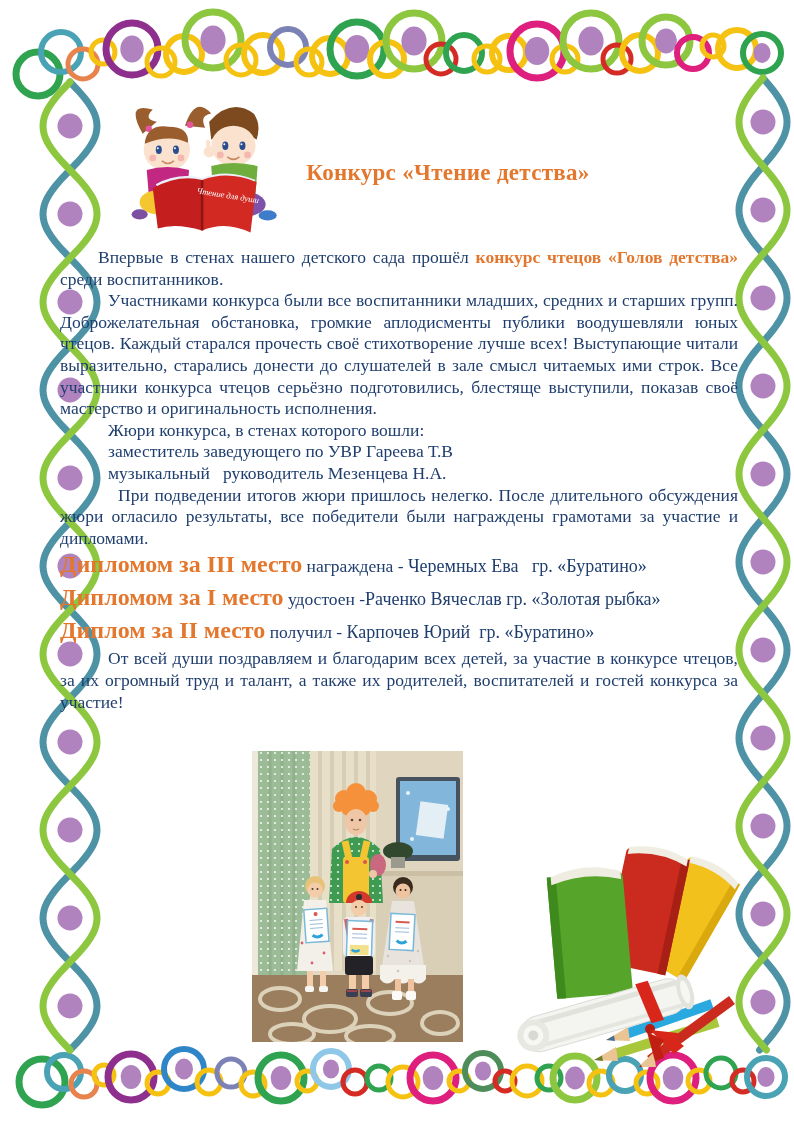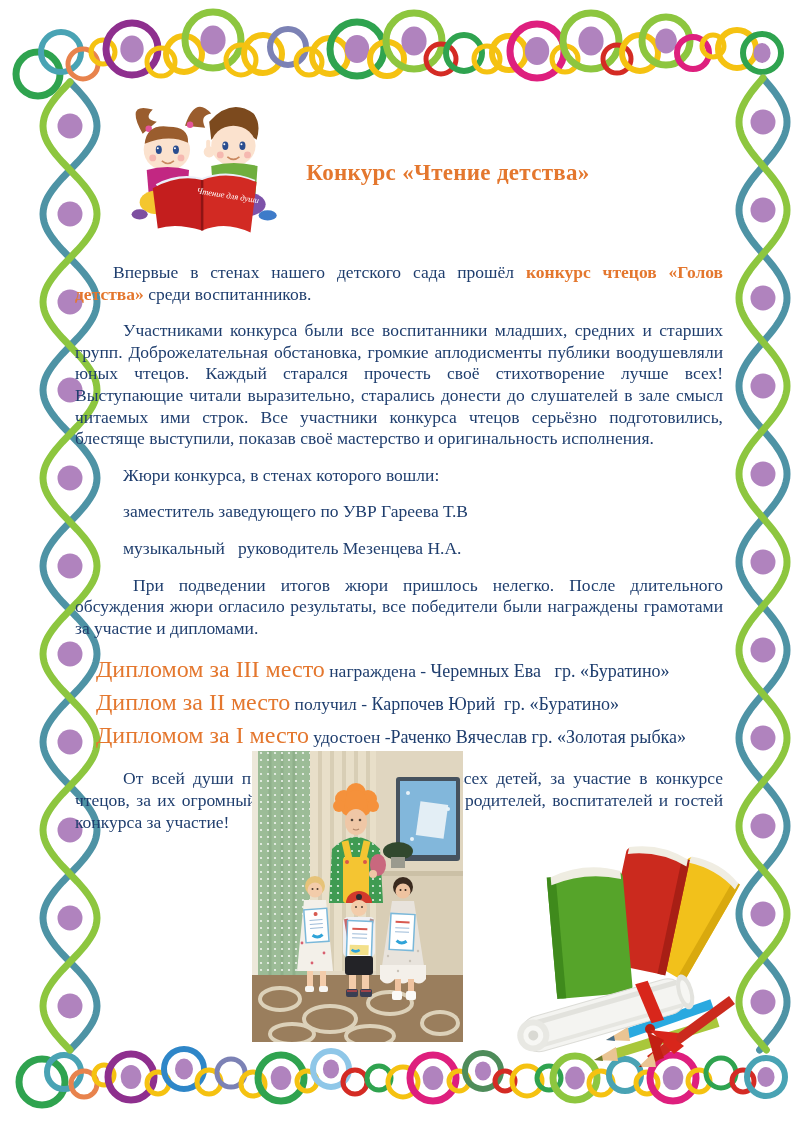--- a/index.html
+++ b/index.html
@@ -10,28 +10,28 @@
   #border-svg{position:absolute;left:0;top:0;width:794px;height:1123px;pointer-events:none;}
   .kids-clipart{position:absolute;left:58px;top:93px;width:252px;height:150px;}
   .page-title{
     position:absolute;left:278px;top:160px;width:340px;text-align:center;
     font-size:23px;font-weight:bold;color:#E4772E;letter-spacing:.3px;
   }
   .article{
     position:absolute;left:60px;top:247px;width:678px;
     color:#1F3E6E;font-size:17.5px;line-height:21.6px;text-align:justify;
   }
-  .article p{margin:15px;}
+  .article p{margin:0;}
   .ind38{text-indent:38px;}
   .ind48{text-indent:48px;}
   .ind58{text-indent:58px;}
   .leftal{text-align:left;}
   .hl{color:#E4772E;font-weight:bold;}
   .award{line-height:31px;text-align:left;white-space:nowrap;}
-  .award-t{font-size:24px;font-weight:normal;color:#E4772E;margin-left:36px;}
+  .award-t{font-size:24px;font-weight:bold;color:#E4772E;}
   .award-a{font-size:17.5px;}
   .award-w{font-size:18px;font-weight:normal;}
   .photo{position:absolute;left:252px;top:751px;width:211px;height:291px;}
   .books{position:absolute;left:500px;top:822px;width:250px;height:245px;}
 </style>
 </head>
 <body>
 
 <svg id="border-svg" xmlns="http://www.w3.org/2000/svg">
     <circle cx="38" cy="74" r="22" fill="none" stroke="#2FA34F" stroke-width="7"></circle>
@@ -189,22 +189,22 @@
 
 <div class="article">
   <p class="ind38"><span>Впервые в стенах нашего детского сада прошёл </span><span class="hl">конкурс чтецов «Голов детства»</span><span> среди воспитанников.</span></p>
   <p class="ind48">Участниками конкурса были все воспитанники младших, средних и старших групп. Доброжелательная обстановка, громкие аплодисменты публики воодушевляли юных чтецов. Каждый старался прочесть своё стихотворение лучше всех! Выступающие читали выразительно, старались донести до слушателей в зале смысл читаемых ими строк. Все участники конкурса чтецов серьёзно подготовились, блестяще выступили, показав своё мастерство и оригинальность исполнения.</p>
   <p class="ind48 leftal">Жюри конкурса, в стенах которого вошли:</p>
   <p class="ind48 leftal">заместитель заведующего по УВР Гареева Т.В</p>
   <p class="ind48 leftal">музыкальный&nbsp;&nbsp; руководитель Мезенцева Н.А.</p>
   <p class="ind58">При подведении итогов жюри пришлось нелегко. После длительного обсуждения жюри огласило результаты, все победители были награждены грамотами за участие и дипломами.</p>
 
   <div class="award"><span class="award-t">Дипломом за III место</span><span class="award-a"> награждена - </span><span class="award-w">Черемных Ева&nbsp;&nbsp; гр. «Буратино»</span></div>
+  <div class="award"><span class="award-t">Дипломом за I место</span><span class="award-a"> удостоен -</span><span class="award-w">Раченко Вячеслав гр. «Золотая рыбка»</span></div>
   <div class="award"><span class="award-t">Диплом за II место</span><span class="award-a"> получил - </span><span class="award-w">Карпочев Юрий&nbsp; гр. «Буратино»</span></div>
-  <div class="award"><span class="award-t">Дипломом за I место</span><span class="award-a"> удостоен -</span><span class="award-w">Раченко Вячеслав гр. «Золотая рыбка»</span></div>
 
   <p class="ind48">От всей души поздравляем и благодарим всех детей, за участие в конкурсе чтецов, за их огромный труд и талант, а также их родителей, воспитателей и гостей конкурса за участие!</p>
 </div>
 
 <svg class="photo" viewBox="0 0 211 291" xmlns="http://www.w3.org/2000/svg">
   <defs>
     <pattern id="dotsW" width="7" height="7" patternUnits="userSpaceOnUse">
       <circle cx="2" cy="2" r="1.1" fill="#ffffff" opacity="0.85"></circle>
     </pattern>
   </defs>

